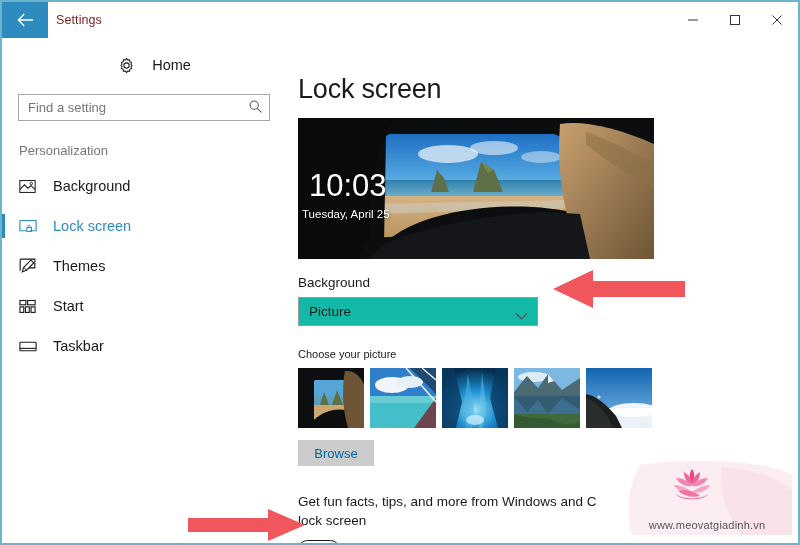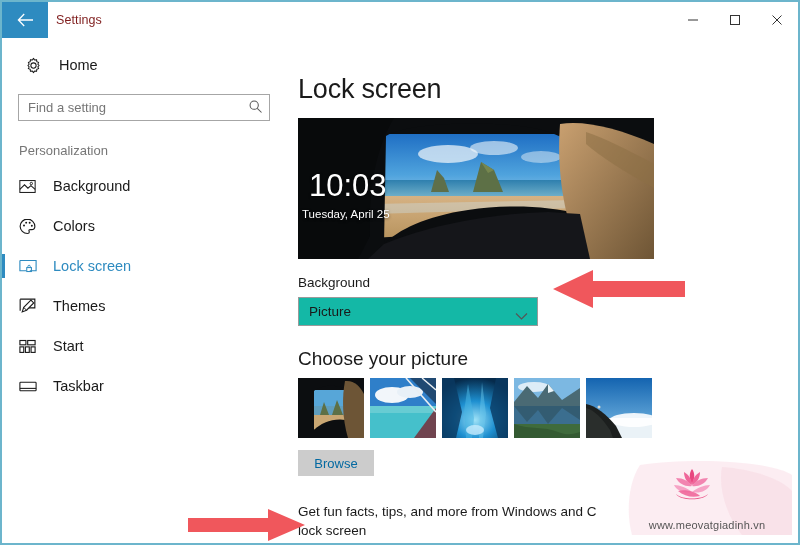--- a/index.html
+++ b/index.html
@@ -74,22 +74,23 @@
     width: 288px;
     flex: 0 0 288px;
     background: #ffffff;
     padding-top: 10px;
   }
 
   .home-row {
     display: flex;
     align-items: center;
     height: 34px;
-    padding-left: 23px;
-    cursor: pointer;
+    padding-left: 17px;
+    cursor: pointer;
+    justify-content: center;
   }
   .home-row .ico { width: 26px; display: flex; align-items: center; }
   .home-label {
     font-size: 14.5px;
     color: #1a1a1a;
     margin-left: 8px;
   }
 
   .search-wrap {
     margin: 12px 20px 0 16px;
@@ -212,21 +213,21 @@
   .dropdown-value {
     font-size: 13.5px;
     color: #1a1a1a;
   }
   .dropdown .chev {
     position: absolute;
     right: 9px; top: 9px;
   }
 
   .choose-label {
-    font-size: 19px;
+    font-size: 11px;
     color: #1a1a1a;
     margin: 22px 16px 8px 0;
   }
 
   .thumbs {
     display: flex;
     gap: 6px;
   }
   .thumb {
     width: 66px;
@@ -361,32 +362,20 @@
         <span class="ico">
           <svg width="17" height="15" viewBox="0 0 20 17" aria-hidden="true">
             <rect x="1" y="1.5" width="18" height="14" fill="none" stroke="#1a1a1a" stroke-width="1.2"></rect>
             <path d="M1 12 L6.5 6.5 L10.5 10.5 L14 7.5 L19 12" fill="none" stroke="#1a1a1a" stroke-width="1.2"></path>
             <circle cx="14.5" cy="5" r="1.4" fill="none" stroke="#1a1a1a" stroke-width="1.1"></circle>
           </svg>
         </span>
         <span class="nav-label">Background</span>
       </div>
 
-      <div class="nav-item">
-        <span class="ico">
-          <svg width="17" height="17" viewBox="0 0 18 18" aria-hidden="true">
-            <path d="M9 1.2 C4.7 1.2 1.2 4.6 1.2 8.8 C1.2 13 4.7 16.4 9 16.4 C10.3 16.4 10.9 15.6 10.9 14.8 C10.9 14 10.2 13.5 10.6 12.8 C11 12.1 12 12.3 13.3 12.3 C15.3 12.3 16.8 11.2 16.8 9 C16.8 4.7 13.3 1.2 9 1.2 Z" fill="none" stroke="#1a1a1a" stroke-width="1.2"></path>
-            <circle cx="5.3" cy="8" r="1.05" fill="#1a1a1a"></circle>
-            <circle cx="7.6" cy="4.9" r="1.05" fill="#1a1a1a"></circle>
-            <circle cx="11.3" cy="5" r="1.05" fill="#1a1a1a"></circle>
-            <circle cx="13.6" cy="8.1" r="1.05" fill="#1a1a1a"></circle>
-          </svg>
-        </span>
-        <span class="nav-label">Colors</span>
-      </div>
 
       <div class="nav-item selected">
         <span class="ico">
           <svg width="18" height="15" viewBox="0 0 20 16" aria-hidden="true">
             <path d="M1 1.3 H19 V12.7 H12" fill="none" stroke="#2e8bc0" stroke-width="1.25"></path>
             <path d="M1 1.3 V12.7 H8" fill="none" stroke="#2e8bc0" stroke-width="1.25"></path>
             <rect x="8.6" y="9.2" width="5.2" height="4.4" fill="none" stroke="#2e8bc0" stroke-width="1.15"></rect>
             <path d="M9.9 9.2 V7.9 A1.3 1.3 0 0 1 12.5 7.9 V9.2" fill="none" stroke="#2e8bc0" stroke-width="1.05"></path>
           </svg>
         </span>

